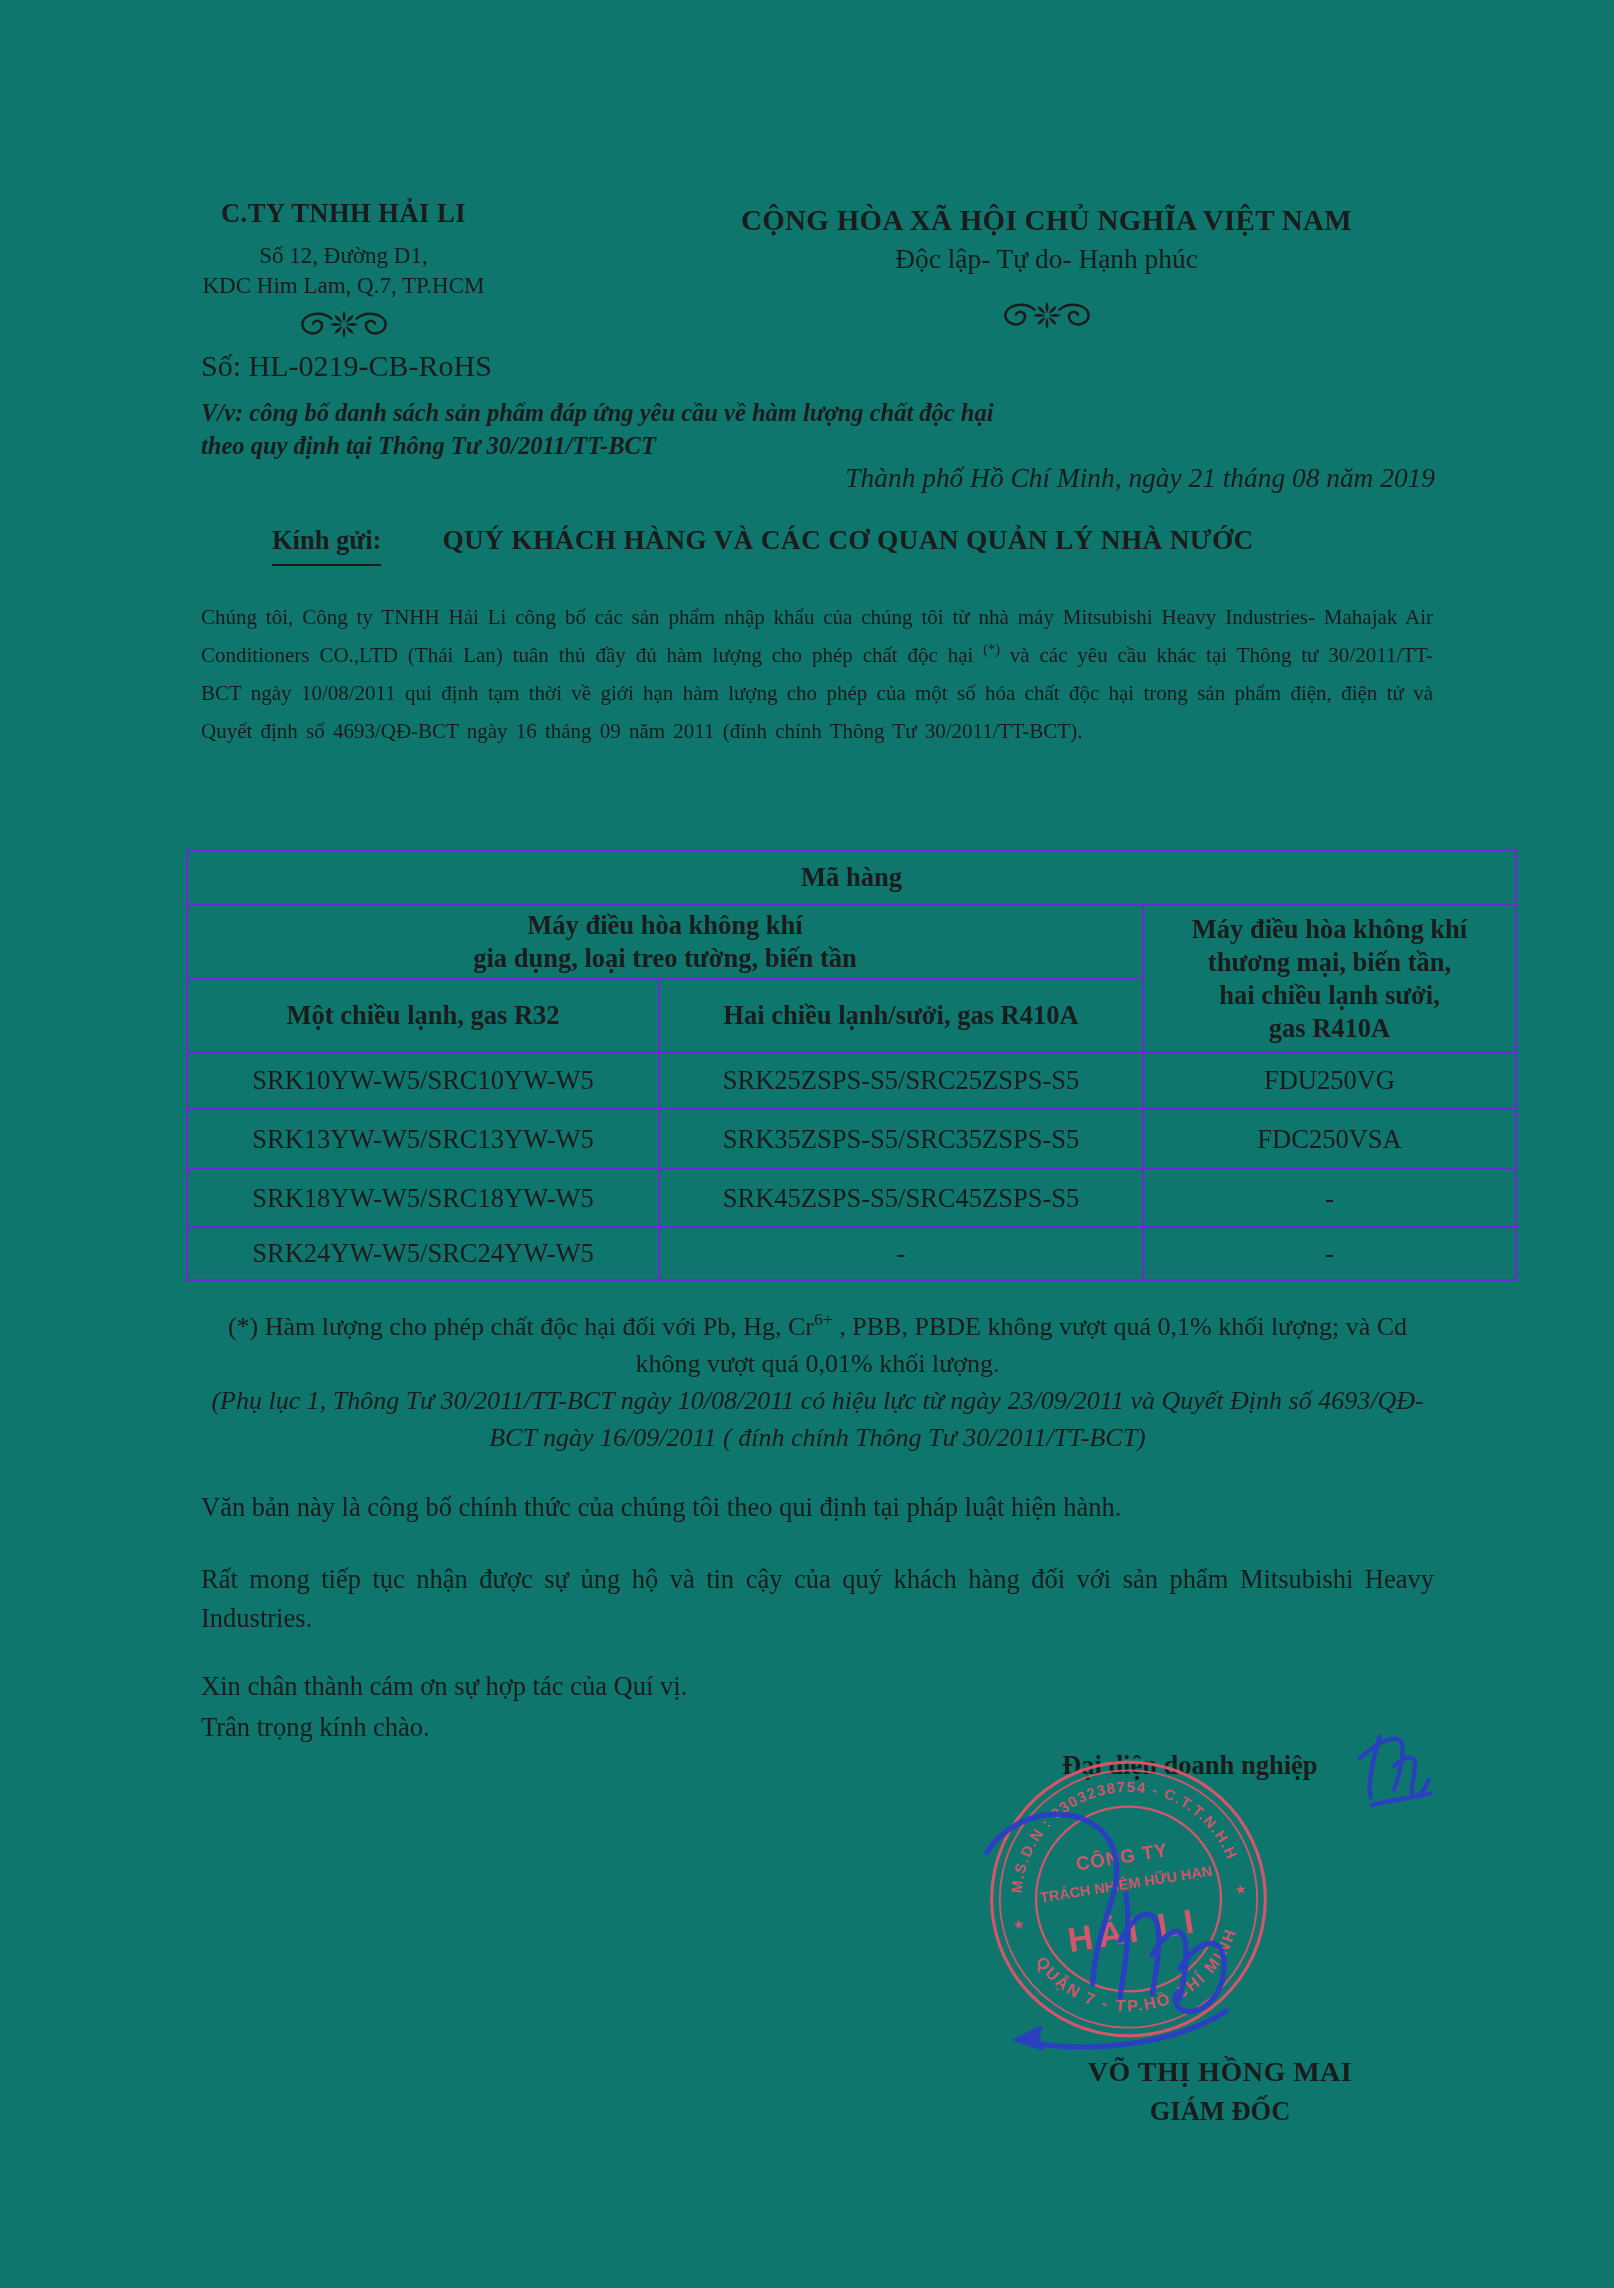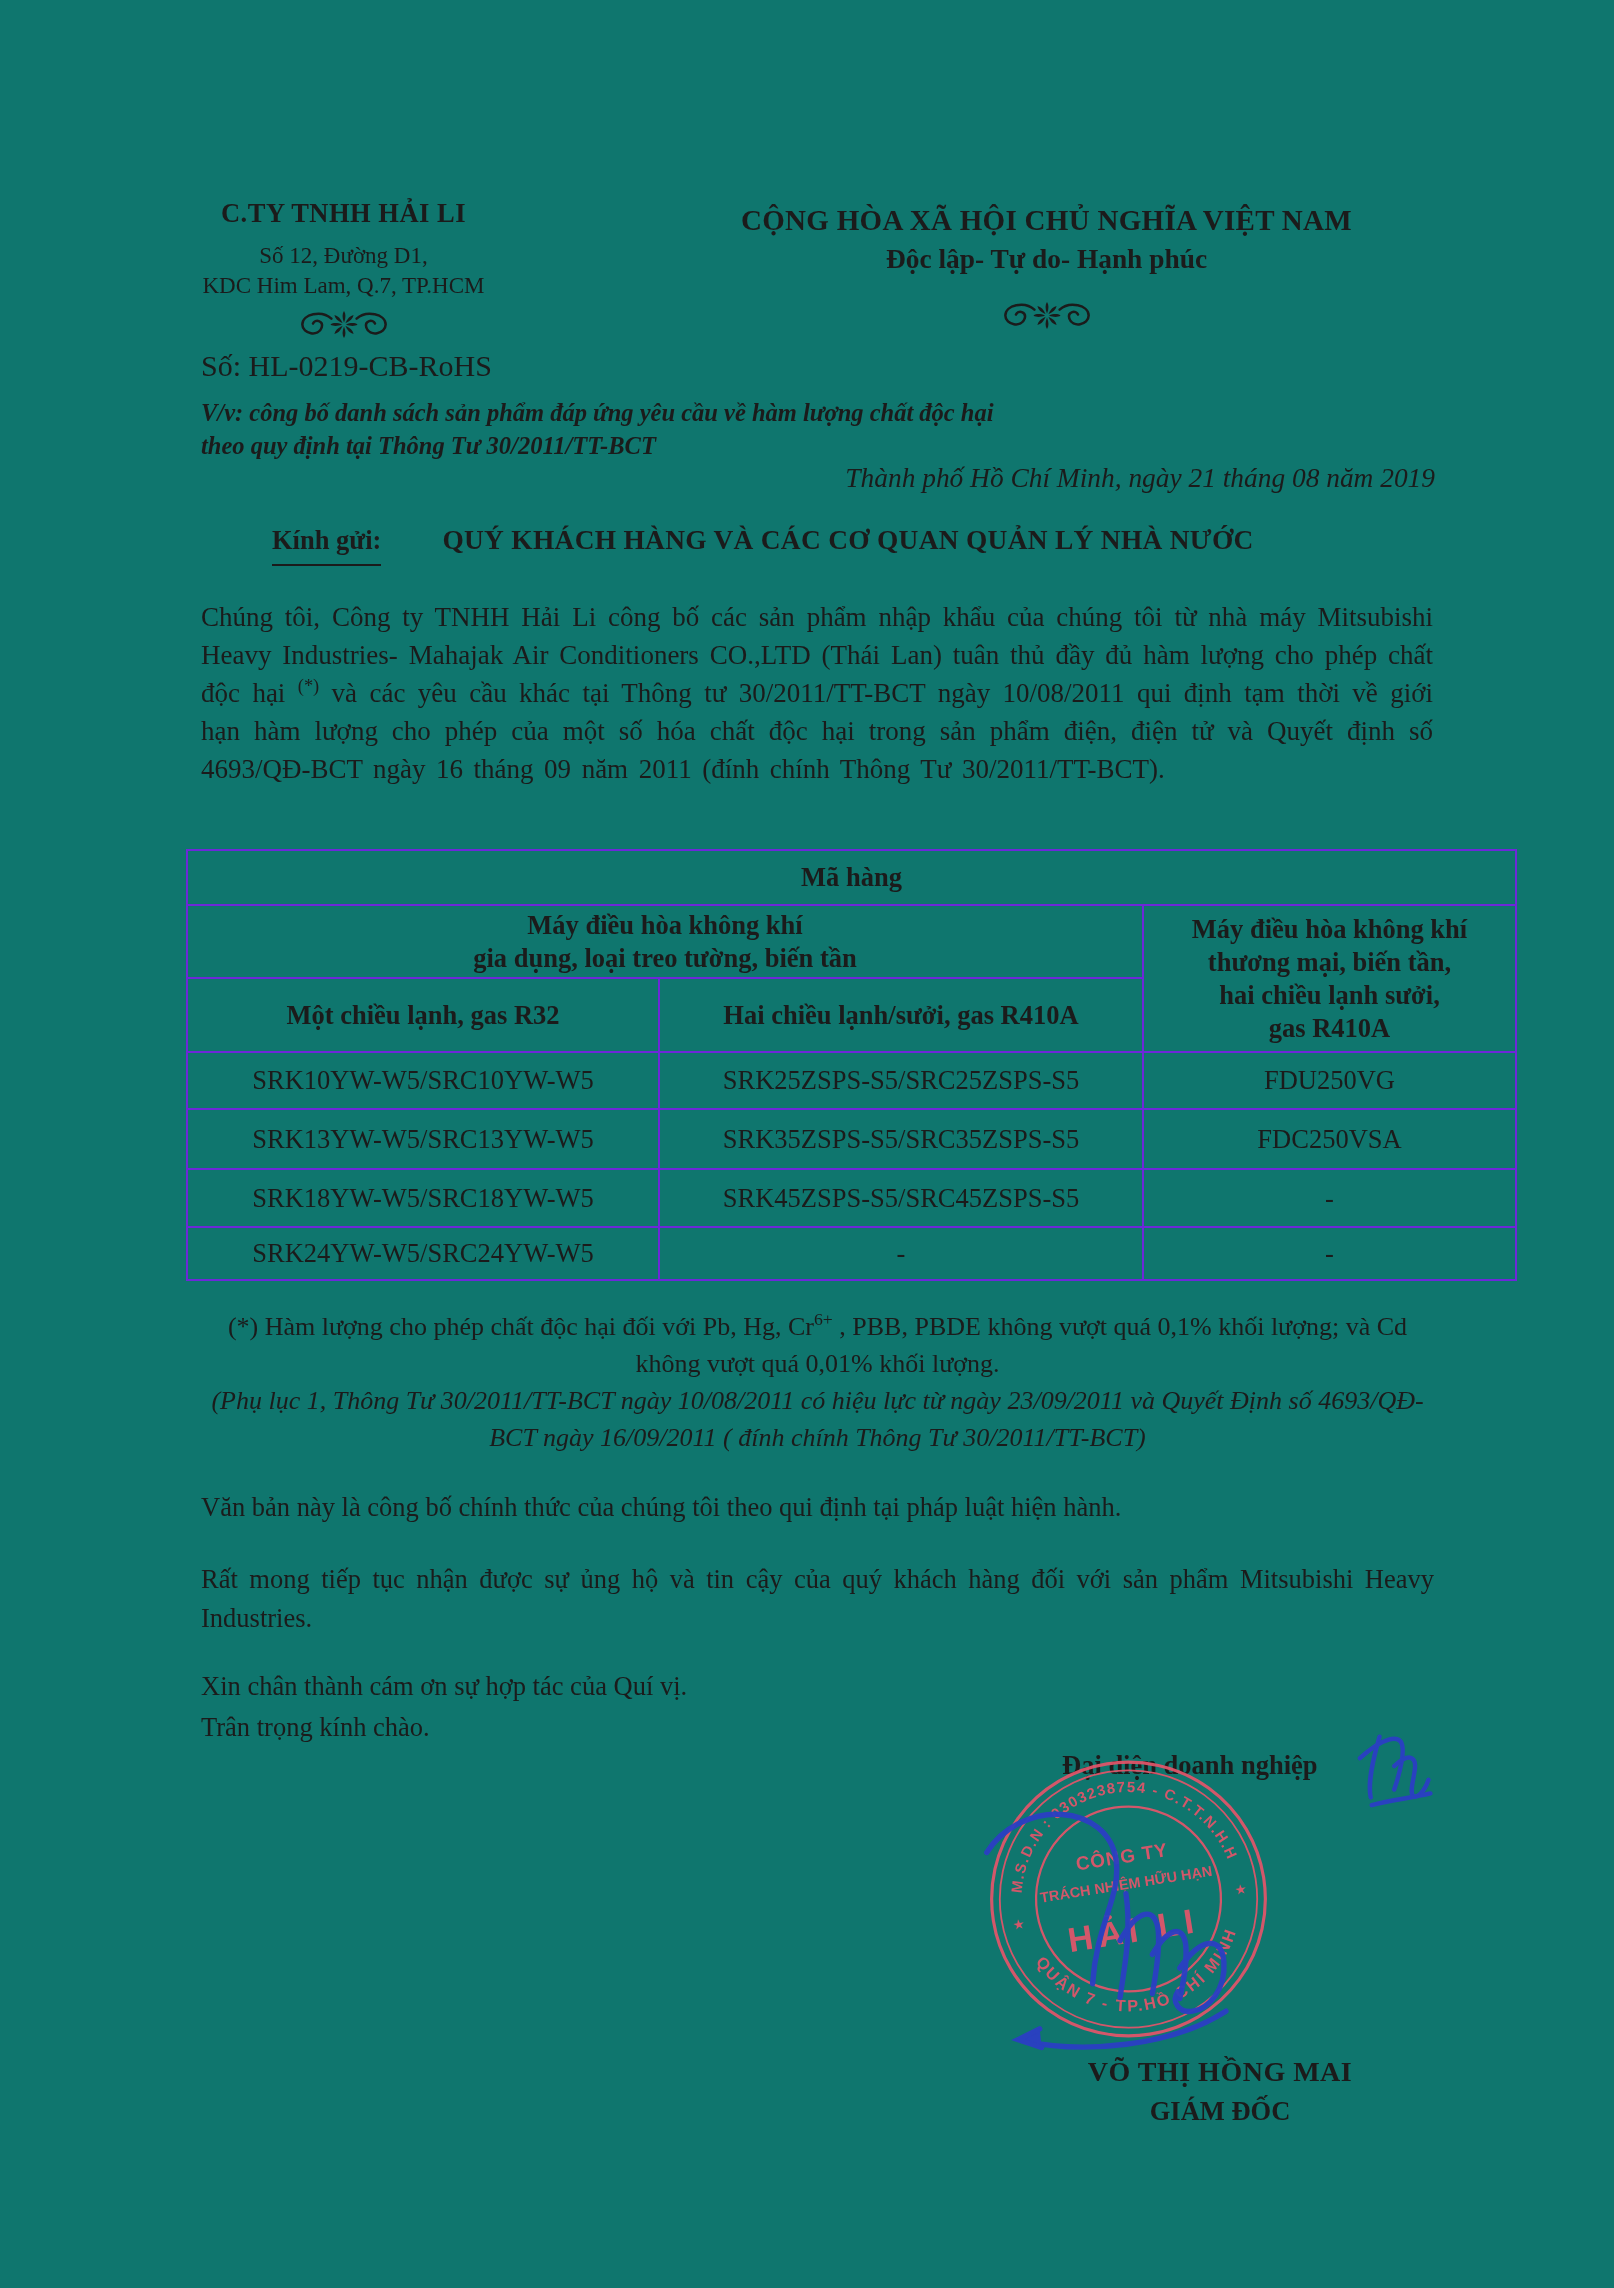--- a/index.html
+++ b/index.html
@@ -11,32 +11,32 @@
   .abs { position:absolute; }
 
   
   .header-left { left:165px; top:198px; width:357px; text-align:center; }
   .company    { font-size:26.5px; font-weight:bold; letter-spacing:0.5px; }
   .addr       { font-size:23px; line-height:30px; margin-top:11.8px; }
   .ornament   { margin-top:7.8px; }
 
   .header-right { left:647px; top:204px; width:799px; text-align:center; }
   .nat-title { font-size:29px; font-weight:bold; letter-spacing:0.3px; }
-  .nat-motto { font-size:27.4px; font-weight:700; margin-top:6.9px;text-align:center; }
+  .nat-motto { font-size:27.4px; font-weight:400; margin-top:6.9px;text-align:center; }
   .header-right .ornament { margin-top:25.5px; }
 
   .doc-number { left:201px; top:349px; font-size:30px; }
   .subject    { left:201px; top:396px; width:990px; font-size:24.5px; font-weight:bold; font-style:italic; line-height:33px; }
   .place-date { left:741px; top:463px; width:694px; text-align:right; font-style:italic; font-size:27.4px; }
 
   .salutation { left:272px; top:525px; display:flex; align-items:baseline; }
   .sal-label  { font-size:26.5px; font-weight:bold; border-bottom:2.5px solid #1b1b1b; padding-bottom:8px; }
   .sal-recipient { font-size:27.4px; font-weight:bold; margin-left:61px; letter-spacing:0.3px; }
 
-  .body-par { left:201px; top:598px; width:1232px; font-size:27px; line-height:38px;
+  .body-par { left:201px; top:598px; width:1232px; font-size:21px; line-height:38px;
               text-align:justify; word-spacing:.14em; }
   sup.fn { vertical-align:super; font-size:.68em; line-height:0; }
 
   
   table.codes { left:186px; top:849px; width:1330px; border-collapse:collapse; table-layout:fixed;
                 font-size:26.5px; text-align:center; }
   table.codes th, table.codes td { border:2px solid #6d28d9; padding:0 5.9px; }
   table.codes th { font-weight:bold; }
   .rowsub div { line-height:33px; }
   col.c1{width:472px;} col.c2{width:484px;} col.c3{width:373px;}

